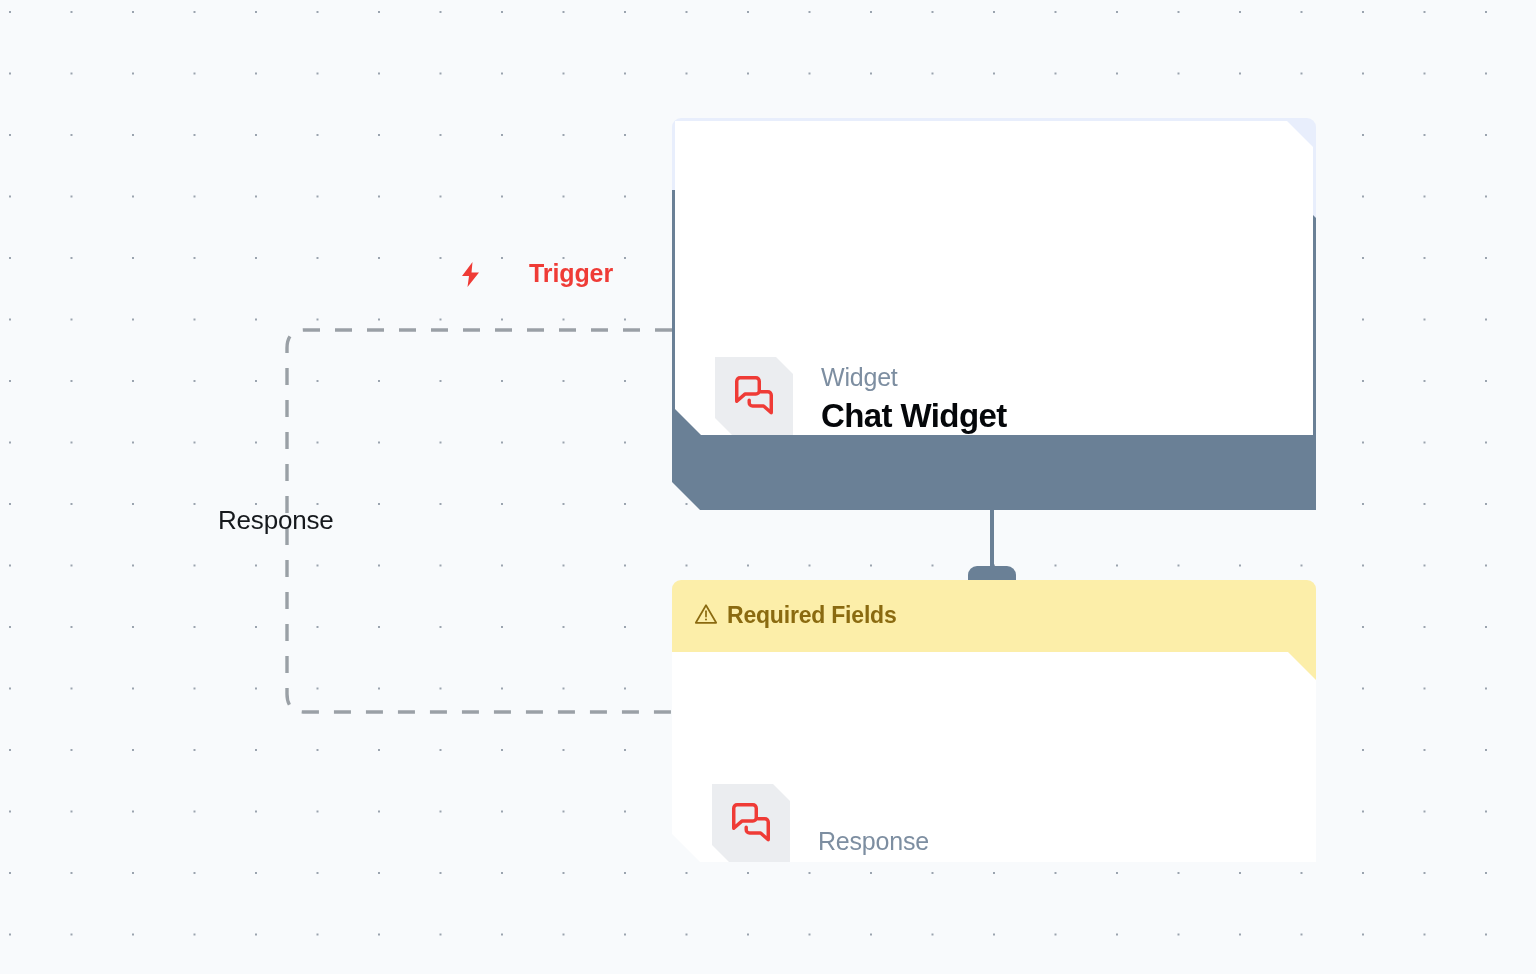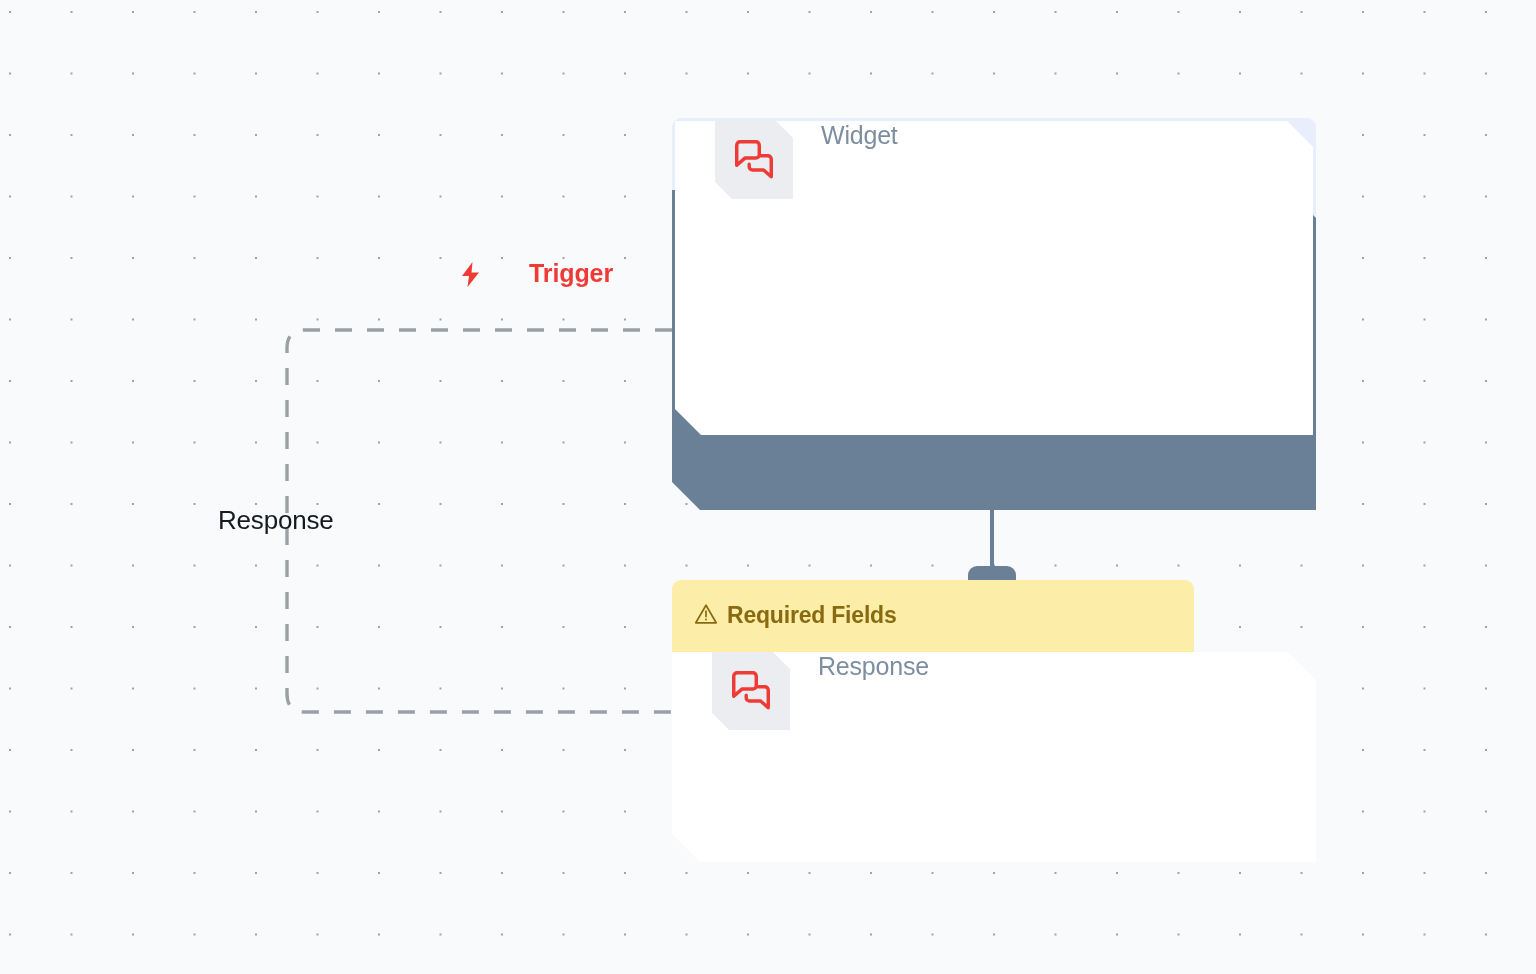--- a/index.html
+++ b/index.html
@@ -94,21 +94,21 @@
     height: 106px;
     padding-top: 20px;
     align-items: flex-start;
     background: #e8eefc;
     color: #4274e8;
   }
 
   .chip-required {
     left: 0;
     top: 0;
-    width: 522px;
+    width: 644px;
     height: 108px;
     padding-top: 22px;
     align-items: flex-start;
     background: #fceea9;
     color: #8a6a10;
   }
 
   .chip-icon { display: inline-block; line-height: 1; }
 
   .clip-corners {
@@ -166,21 +166,21 @@
     );
   }
 
   .node-content {
     position: absolute;
     left: 0;
     top: 0;
     width: 644px;
     height: 100%;
     display: flex;
-    align-items: flex-start;
+    align-items: flex-end;
     padding-left: 40px;
   }
 
   
   .icon-tile {
     width: 78px;
     height: 78px;
     flex: 0 0 78px;
     background: #ebedf0;
     display: flex;
@@ -275,20 +275,21 @@
         <div class="icon-tile">
           <svg width="46" height="46" viewBox="0 0 48 48" aria-hidden="true">
             <path d="M6 8.5 A3.5 3.5 0 0 1 9.5 5 H26 A3.5 3.5 0 0 1 29.5 8.5 V18.5
                      A3.5 3.5 0 0 1 26 22 H14.5 L6 29.5 Z" fill="none" stroke="#ef3b36" stroke-width="3.6" stroke-linejoin="round" stroke-linecap="round"></path>
             <path d="M31 19.5 H38.5 A3.5 3.5 0 0 1 42 23 V41.5 L34 34.5 H22.5
                      A3.5 3.5 0 0 1 19 31 V28.5" fill="none" stroke="#ef3b36" stroke-width="3.6" stroke-linejoin="round" stroke-linecap="round"></path>
           </svg>
         </div>
         <div class="node-text">
           <div class="node-kicker">Widget</div>
+          <div class="node-title">Chat Widget</div>
         </div>
       </div>
     </div>
   </div>
 
   <div class="node" style="left:672px; top:580px; width:644px; height:282px;">
 
     <div class="status-chip chip-required">
       <span class="chip-icon">
         <svg width="24" height="24" viewBox="0 0 24 24" aria-hidden="true">

